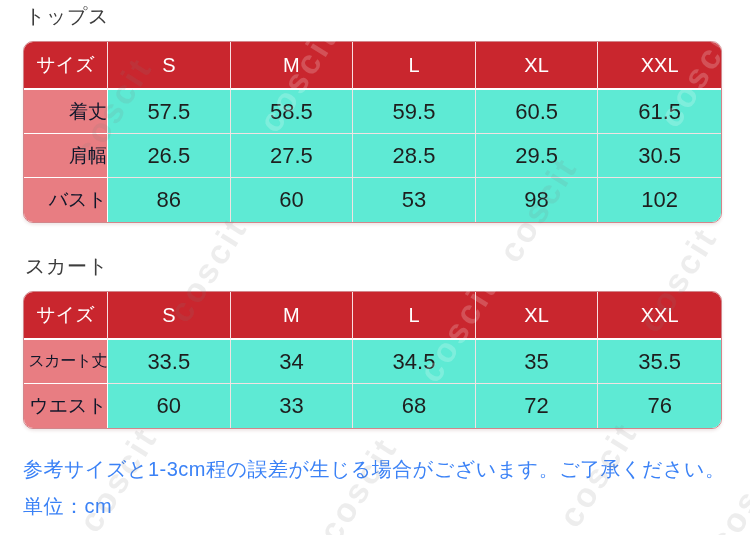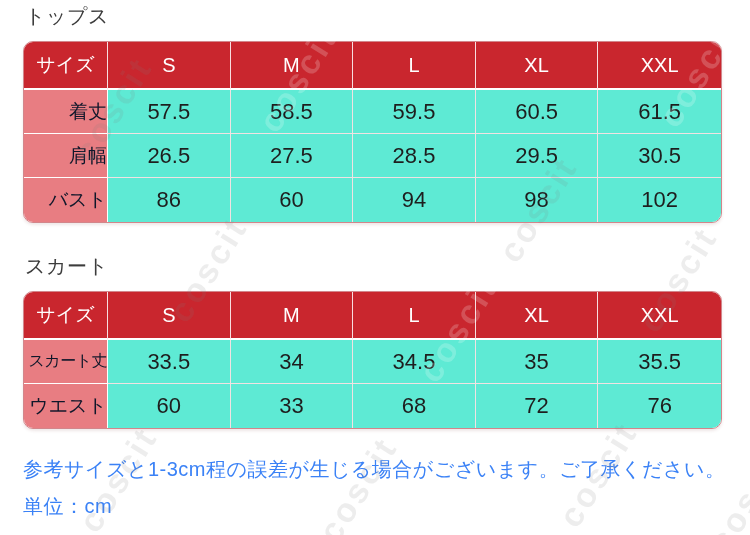--- a/index.html
+++ b/index.html
@@ -117,21 +117,21 @@
             <td class="v">26.5</td>
             <td class="v">27.5</td>
             <td class="v">28.5</td>
             <td class="v">29.5</td>
             <td class="v">30.5</td>
           </tr>
           <tr>
             <td class="rl">バスト</td>
             <td class="v">86</td>
             <td class="v">60</td>
-            <td class="v">94</td>
+            <td class="v">53</td>
             <td class="v">98</td>
             <td class="v">102</td>
           </tr>
         </tbody>
       </table>
     </div>
   </div>
 
   <div class="section">
     <h2 class="section-title">スカート</h2>

